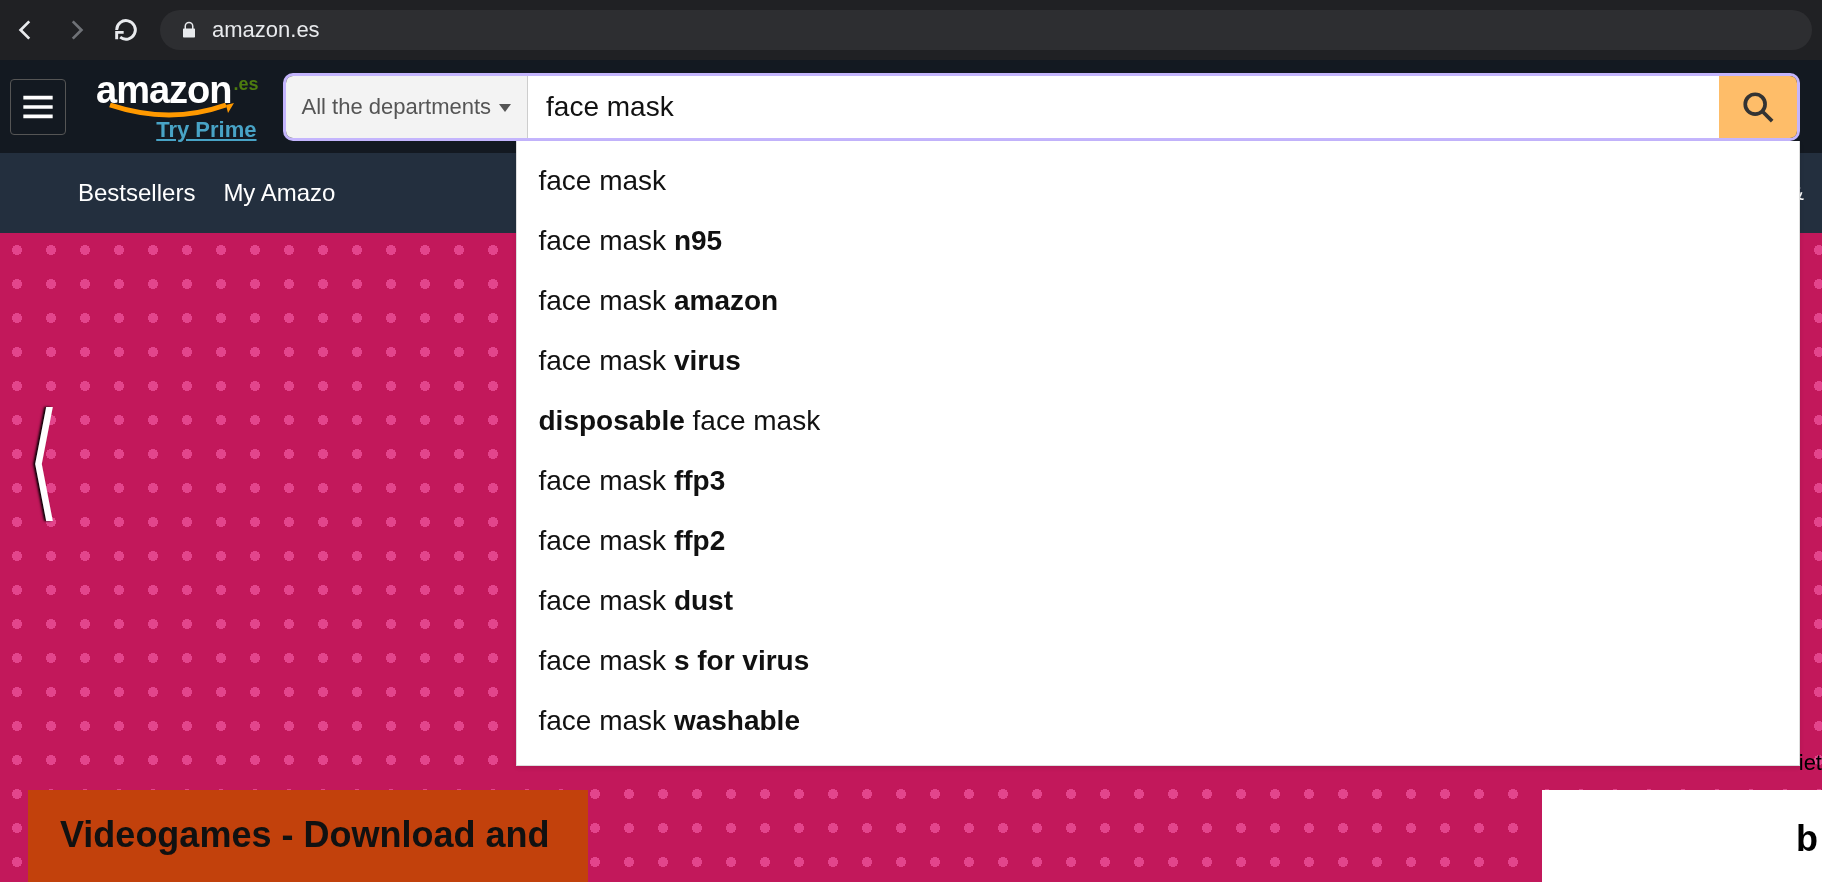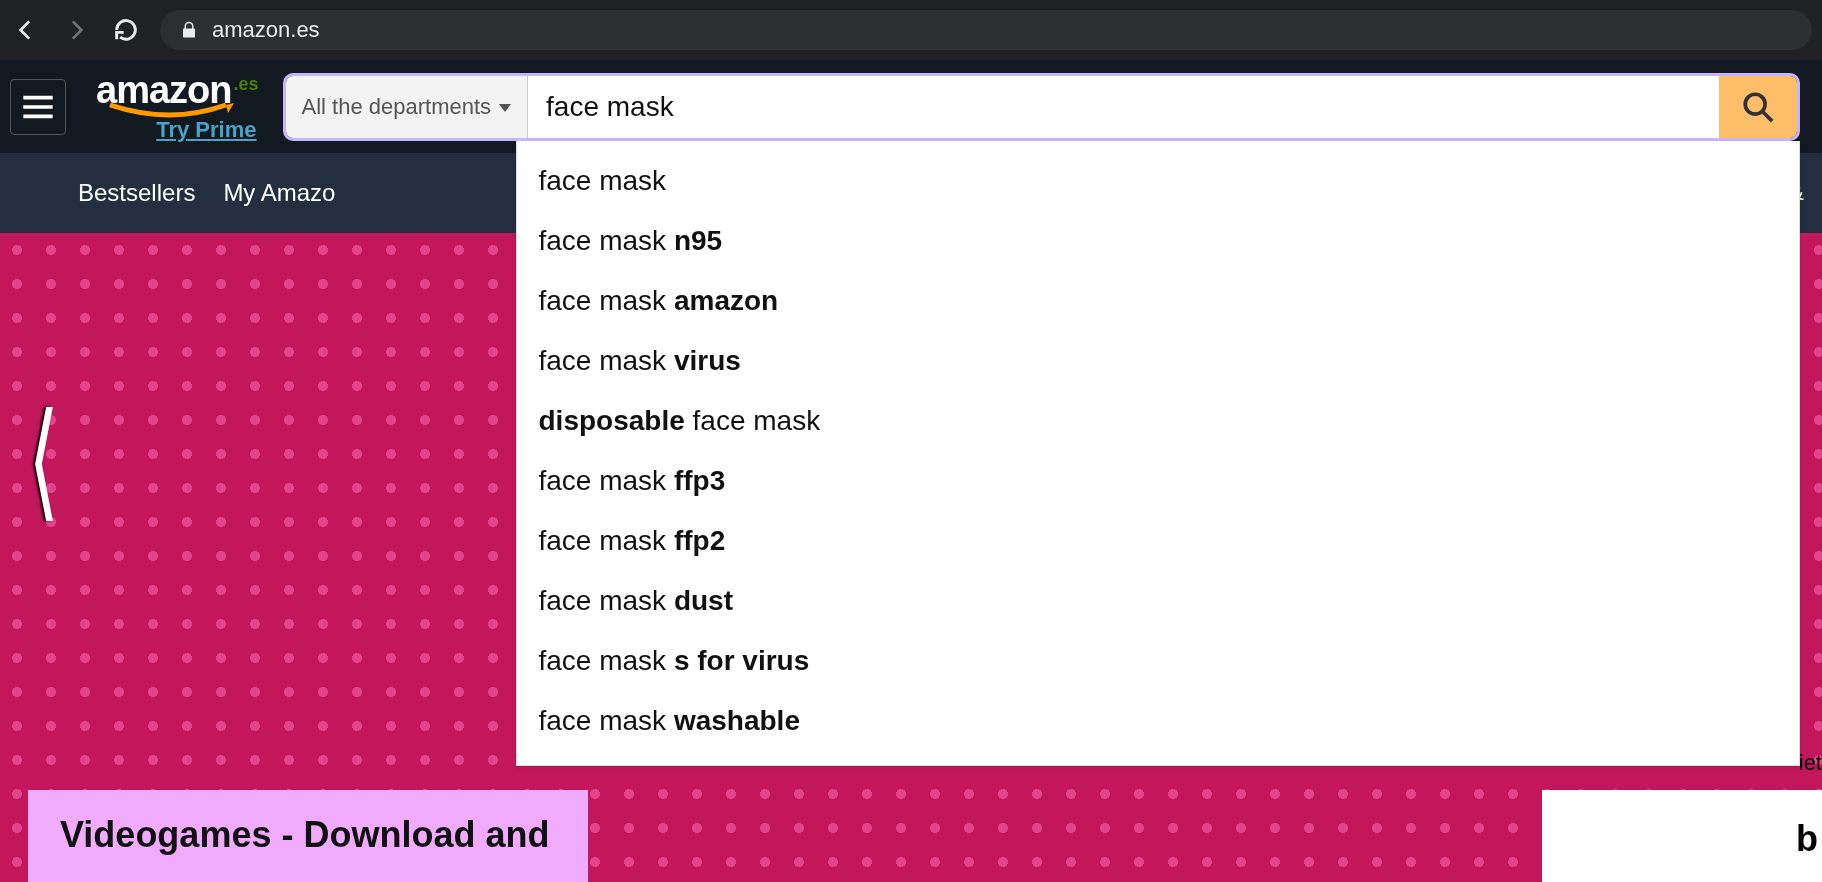--- a/index.html
+++ b/index.html
@@ -150,21 +150,21 @@
       cursor:pointer;
       font-weight:300;
       transform: scaleY(1.6);
     }
     .hero-card {
       position:absolute;
       left: 28px;
       bottom: 0;
       width: 560px;
       height: 92px;
-      background:#f0abfc;
+      background:#c2410c;
       padding: 24px 32px 0 32px;
       margin-top: 40px;
     }
     .hero-card-title {
       font-size: 36px;
       font-weight:800;
       color:#111;
       white-space:nowrap;
     }
     .hero-right-card {

